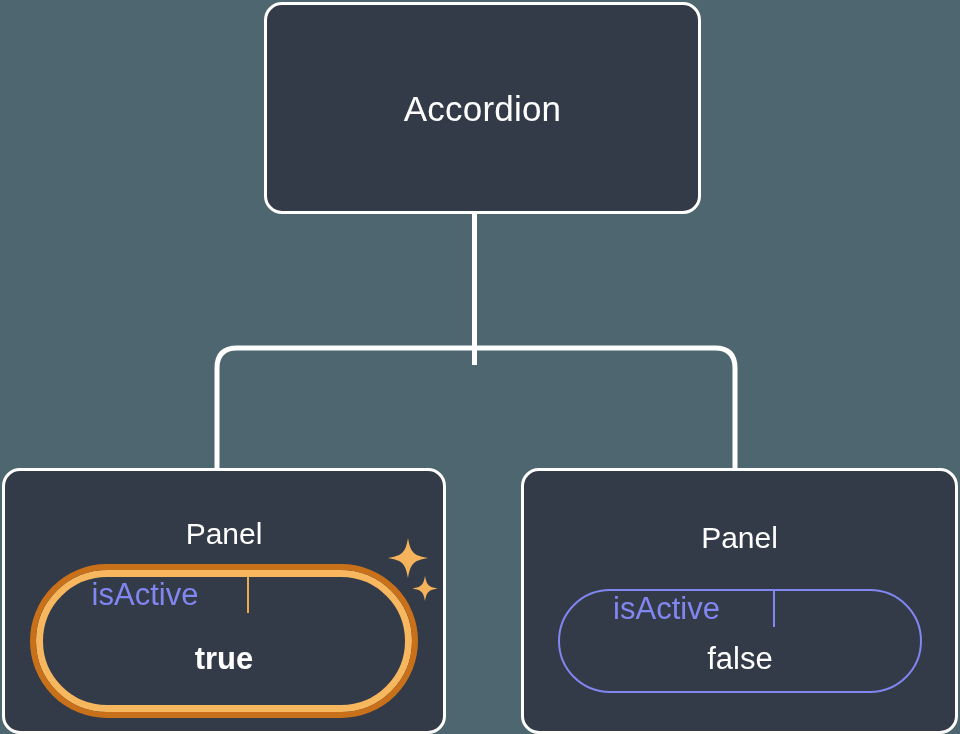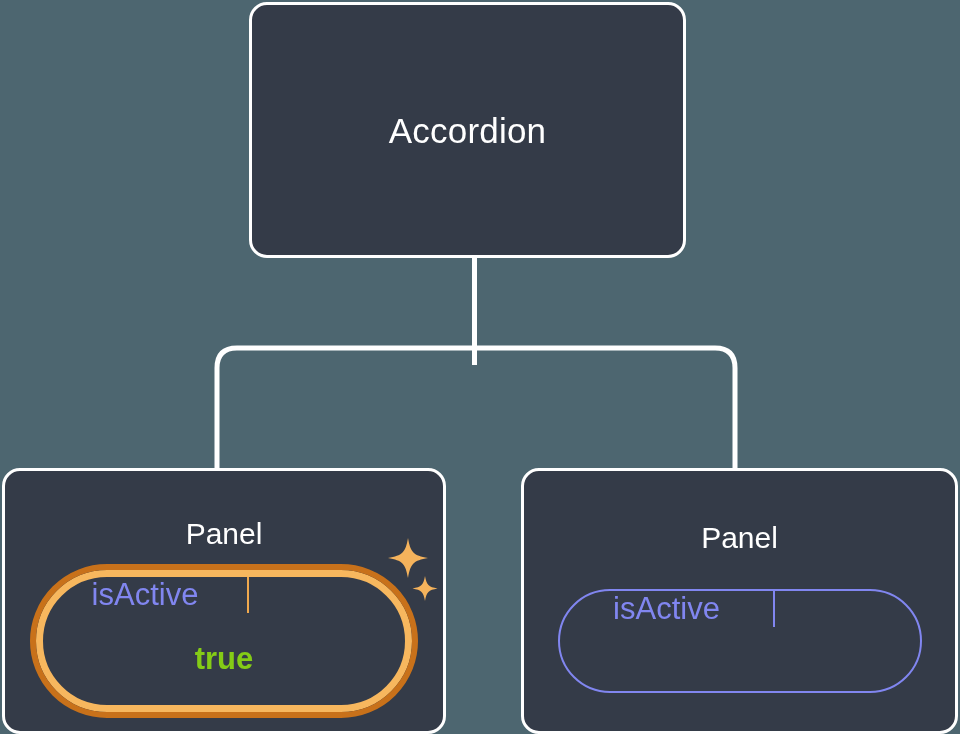--- a/index.html
+++ b/index.html
@@ -31,24 +31,24 @@
 
   
   .node {
     position: absolute;
     box-sizing: border-box;
     background: #343b48;
     border: 3px solid #ffffff;
     border-radius: 18px;
   }
   .node-root {
-    left: 249px;
+    left: 264px;
     top: 2px;
     width: 437px;
-    height: 256px;
+    height: 212px;
     display: flex;
     align-items: center;
     justify-content: center;
   }
   .node-title-root {
     color: #ffffff;
     font-size: 35px;
     letter-spacing: 0.2px;
     line-height: 1;
   }
@@ -91,21 +91,21 @@
   .pill-cell {
     display: flex;
     align-items: center;
     justify-content: center;
     box-sizing: border-box;
   }
   .pill-name {
     color: #8186f0;
   }
   .pill-value {
-    color: #84cc16;
+    color: #ffffff;
   }
 
   
   .pill-highlight {
     position: absolute;
     left: 36px;
     top: 570px;
     width: 376px;
     height: 142px;
     border: 7px solid #f7b75e;
@@ -181,15 +181,16 @@
     <path d="M 28 6 C 30.5 20.5 33.5 23.5 48 26 C 33.5 28.5 30.5 31.5 28 46 C 25.5 31.5 22.5 28.5 8 26 C 22.5 23.5 25.5 20.5 28 6 Z" fill="#f5b35c"></path>
     <path d="M 45 44 C 46.6 53 48.5 54.9 57.5 56.5 C 48.5 58.1 46.6 60 45 69 C 43.4 60 41.5 58.1 32.5 56.5 C 41.5 54.9 43.4 53 45 44 Z" fill="#f5b35c"></path>
   </svg>
 
   <div class="node node-panel node-panel-right">
     <div class="node-title-panel">Panel</div>
   </div>
 
   <div class="pill pill-normal">
     <div class="pill-cell pill-name">isActive</div>
+    <div class="pill-cell pill-value">false</div>
   </div>
 
 </div>
 
 </body></html>

